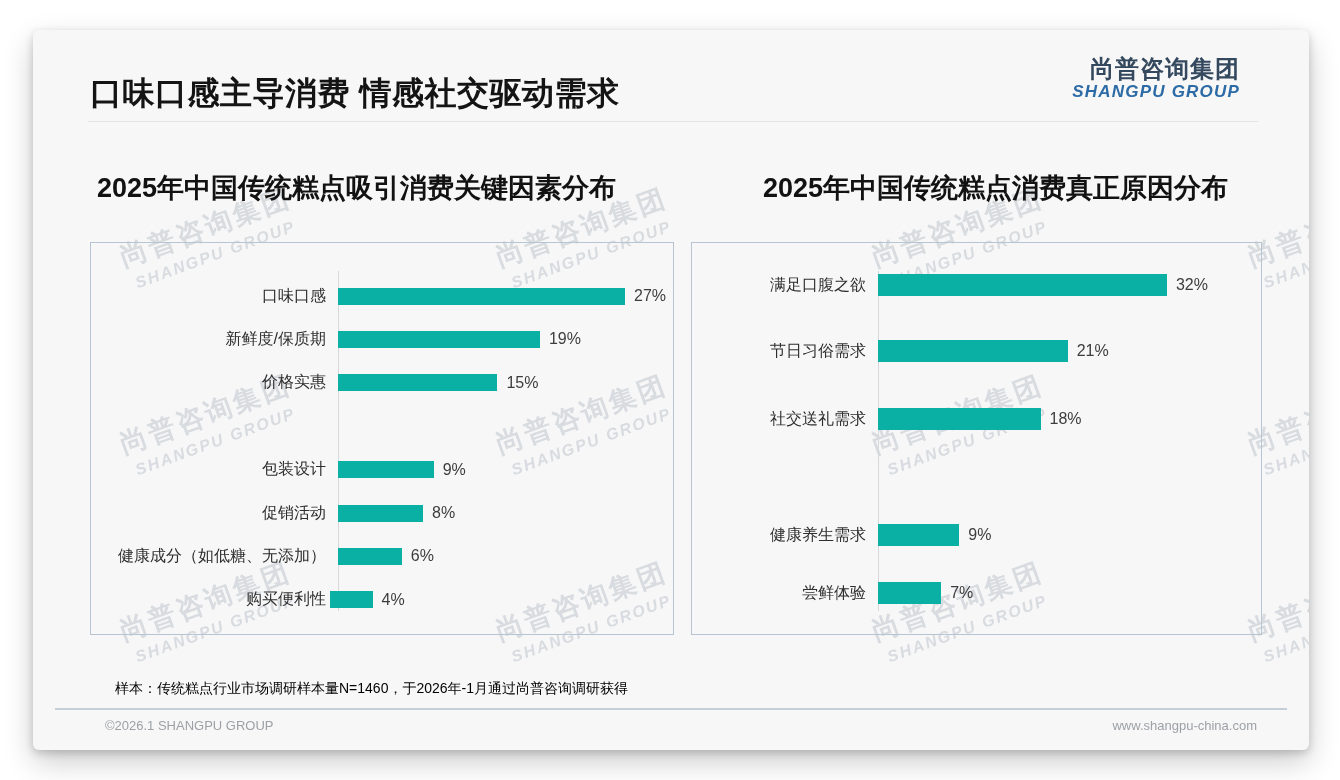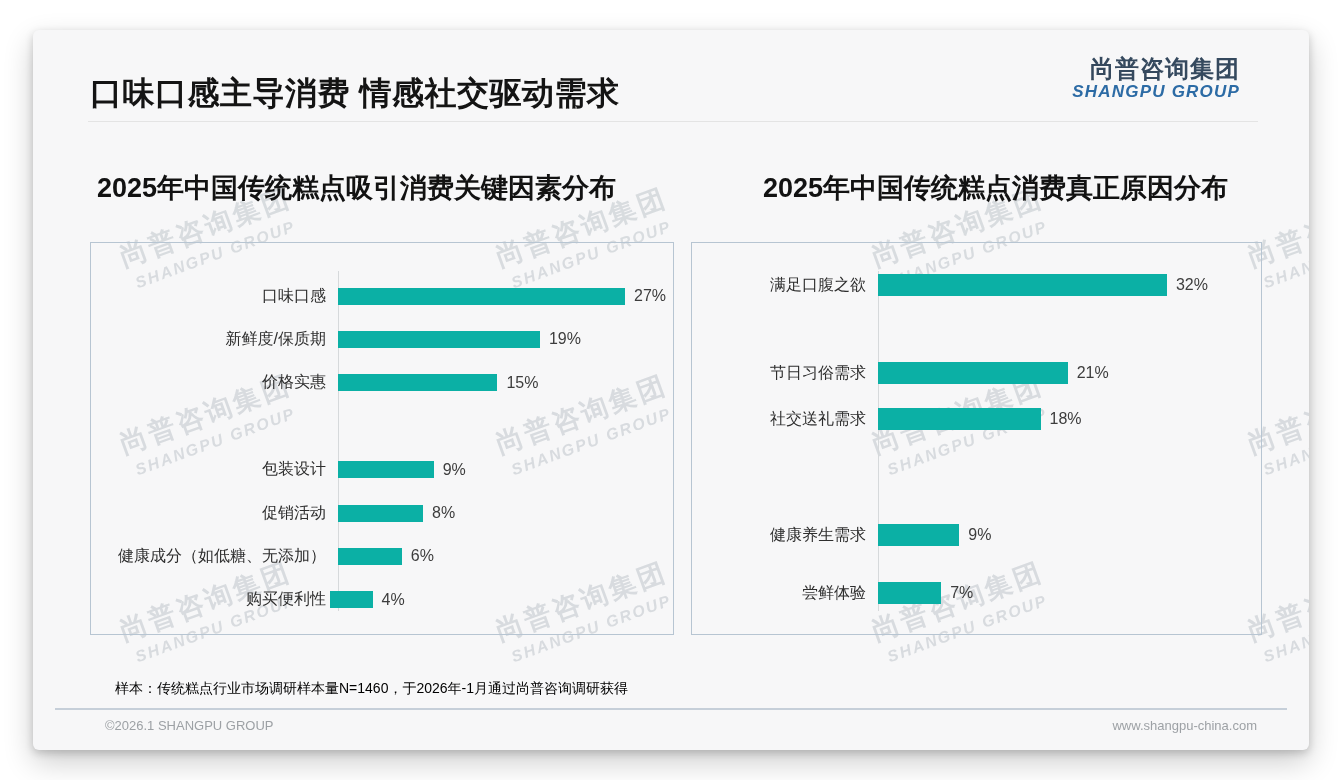--- a/index.html
+++ b/index.html
@@ -165,21 +165,21 @@
         </div>
       </div>
 
     <div class="chart-panel" id="panel-1">
         <div class="axis-line" style="left: 186px;"></div>
         <div class="bar-row" style="top: 28px;">
           <div class="bar-label" style="width: 174px; padding-right: 12px;">满足口腹之欲</div>
           <div class="bar" style="width: 288.96px; height: 22px; background: rgb(11, 176, 165);"></div>
           <div class="bar-value">32%</div>
         </div>
-        <div class="bar-row" style="top: 116px;">
+        <div class="bar-row" style="top: 94px;">
           <div class="bar-label" style="width: 174px; padding-right: 12px;">节日习俗需求</div>
           <div class="bar" style="width: 189.63px; height: 22px; background: rgb(11, 176, 165);"></div>
           <div class="bar-value">21%</div>
         </div>
         <div class="bar-row" style="top: 162px;">
           <div class="bar-label" style="width: 174px; padding-right: 12px;">社交送礼需求</div>
           <div class="bar" style="width: 162.54px; height: 22px; background: rgb(11, 176, 165);"></div>
           <div class="bar-value">18%</div>
         </div>
         <div class="bar-row" style="top: 278px;">

